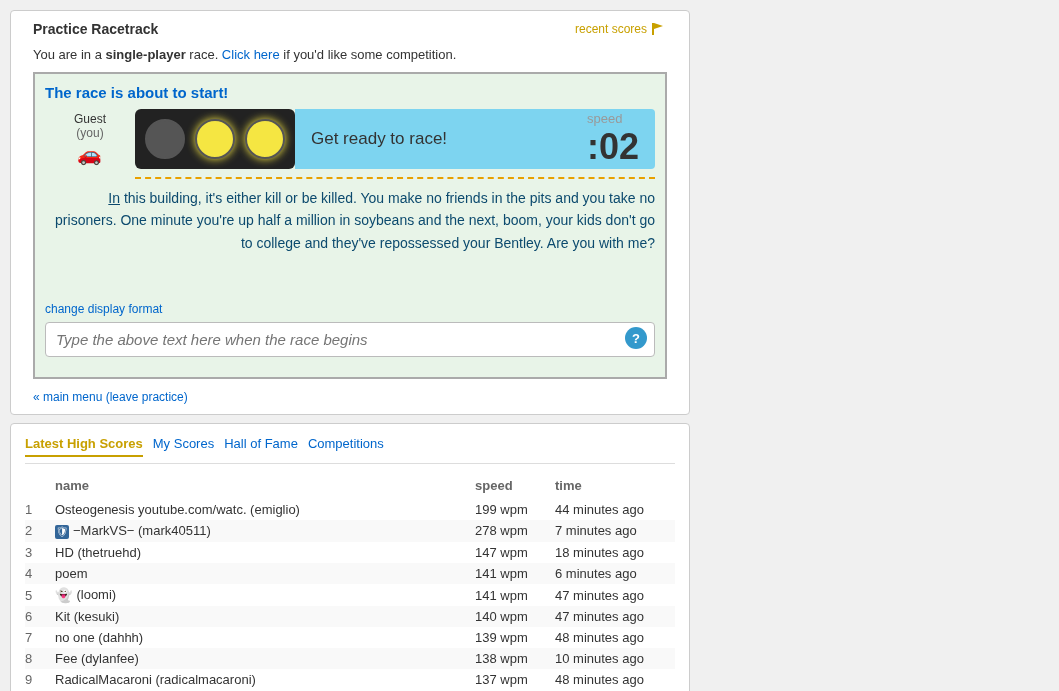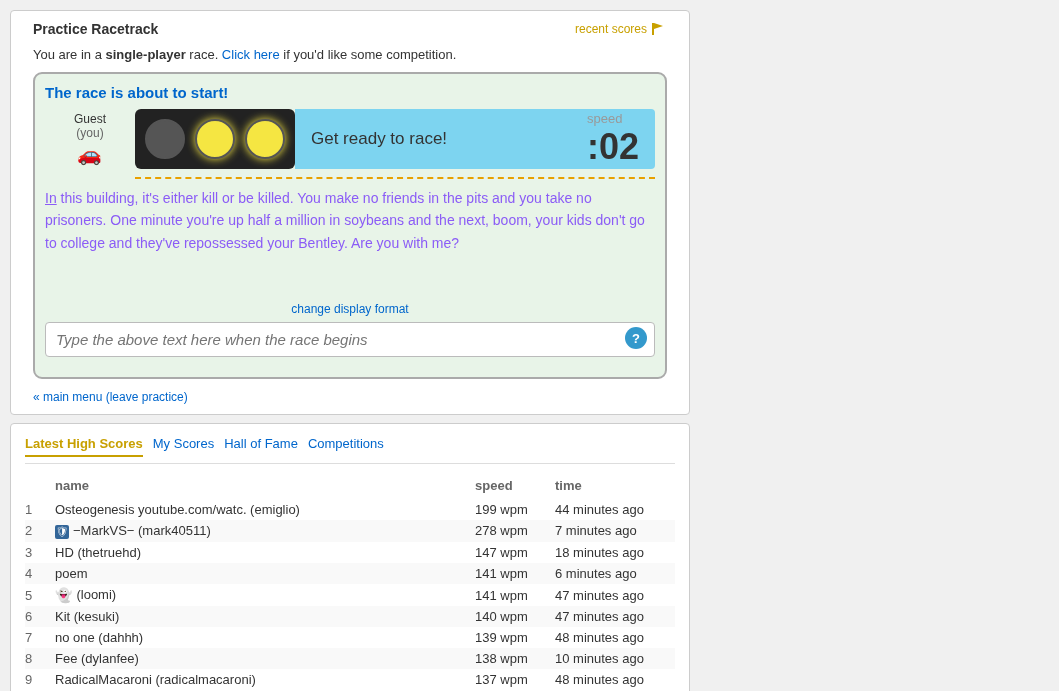--- a/index.html
+++ b/index.html
@@ -55,21 +55,21 @@
       color: #333;
     }
     .single-player-text a {
       color: #0066cc;
       text-decoration: none;
     }
 
     
     .race-area {
       border: 2px solid #aaa;
-      border-radius: 9px;
+      border-radius: 0;
       background: #e8f4e8;
       padding: 10px;
       margin-bottom: 10px;
     }
     .race-starting-banner {
       color: #0066cc;
       font-weight: bold;
       font-size: 15px;
       margin-bottom: 8px;
     }
@@ -142,29 +142,30 @@
       border: none;
       border-top: 2px dashed #e8a000;
       margin: 2px 0 8px 90px;
       width: calc(100% - 90px);
     }
 
     
     .quote-text {
       font-size: 14px;
       line-height: 1.6;
-      color: #8b5cf6;
+      color: #0c4a6e;
       margin-bottom: 4px;
+      text-align: right;
     }
     .quote-text .underline {
       text-decoration: underline;
     }
     .change-format-link {
       display: block;
-      text-align: center;
+      text-align: left;
       color: #0066cc;
       text-decoration: none;
       font-size: 12px;
       margin-bottom: 6px;
       margin-top: 48px;
     }
 
     
     .type-input-area {
       position: relative;

